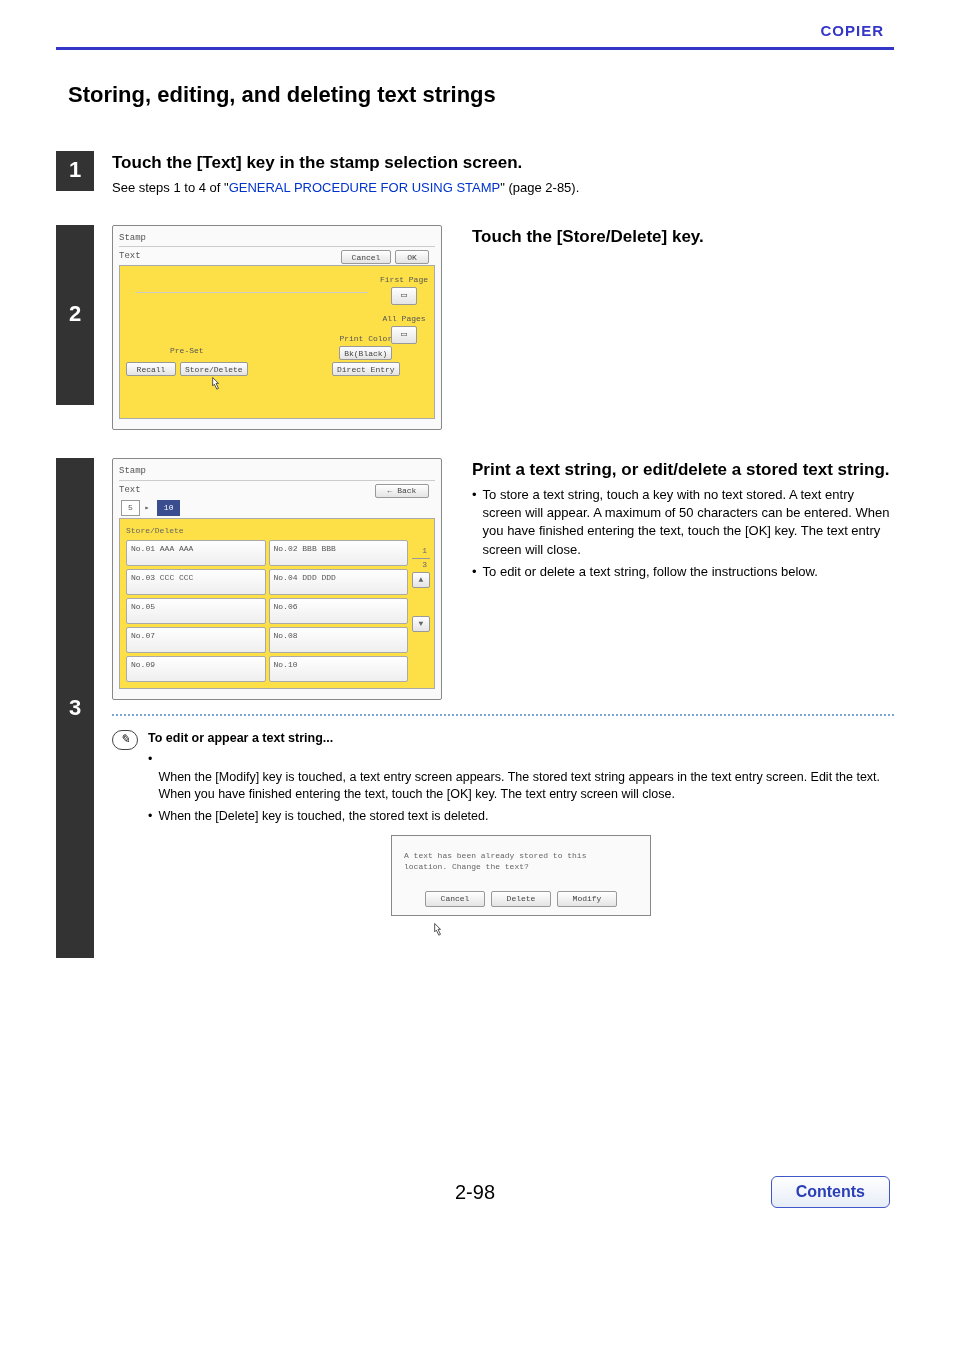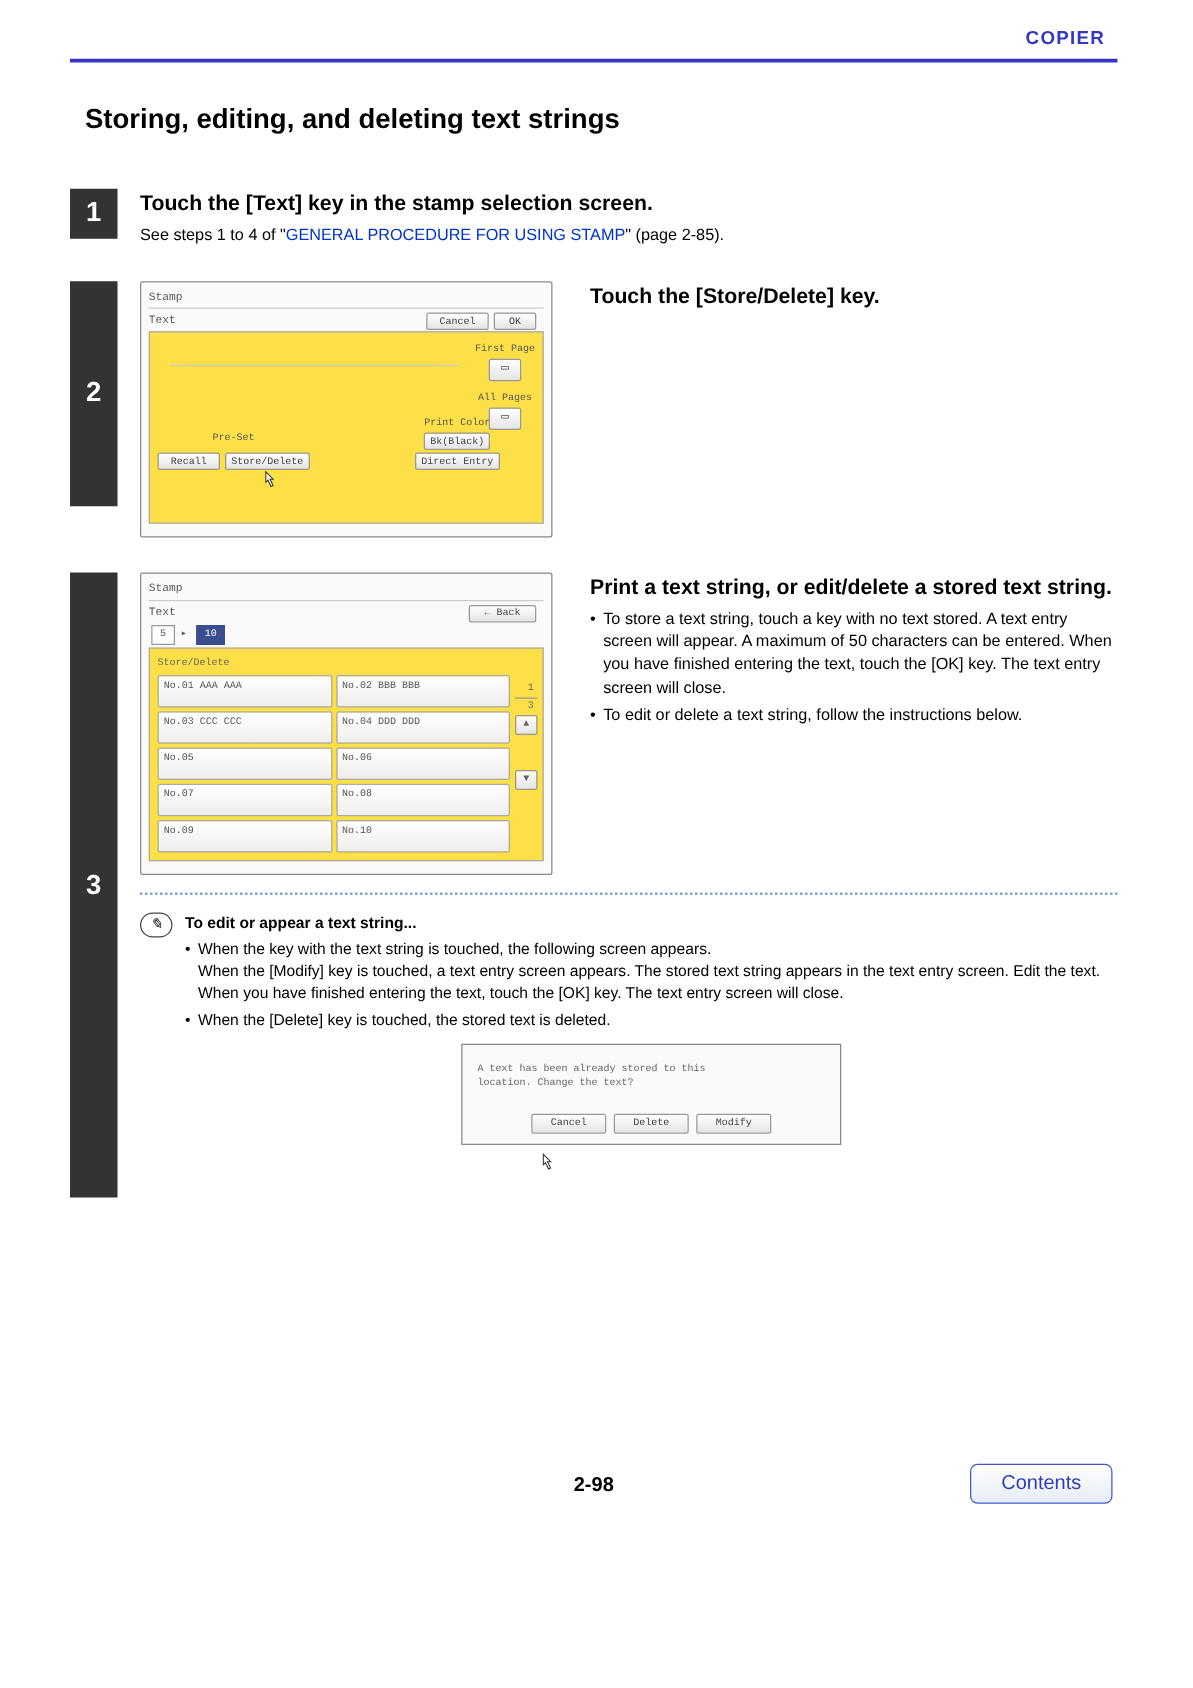--- a/index.html
+++ b/index.html
@@ -86,21 +86,21 @@
     font-style: italic;
     font-size: 12px;
     flex: 0 0 26px;
   }
   .note-body { flex:1; font-size: 12.5px; }
   .note-body b { font-weight: bold; }
   .bul { display:flex; gap:6px; margin-top:4px; }
   .bul .dot::before { content: "•"; }
   .mini-dialog {
     border: 1px solid #888;
-    width: 304px;
+    width: 260px;
     margin: 10px auto 4px auto;
     padding: 14px 12px 8px 12px;
     font-family: "Courier New", monospace;
     font-size: 8px;
     color:#666;
     background:#fafafa;
     position: relative;
   }
   .mini-dialog .dlg-btns { display:flex; gap:6px; justify-content:center; margin-top: 18px;}
   .pointer {
@@ -124,28 +124,28 @@
     height: 26px;
     color:#555;
   }
   .side-scroll {
     position:absolute;
     right:4px; top:26px;
     display:flex; flex-direction:column; gap:2px;
     font-size:8px; color:#666;
   }
   .side-scroll .sb { border:1px solid #999; width:18px; height:16px; background:linear-gradient(#fff,#e4e4e4); display:flex;align-items:center;justify-content:center; border-radius:2px;}
-  .pg-num { text-align:center; font-size: 16px; font-weight:bold; margin-top: 220px; }
+  .pg-num { text-align:center; font-size: 20px; font-weight:normal; margin-top: 220px; }
   .contents-btn {
     float: right;
     border: 1.5px solid #3f57c9;
     border-radius: 6px;
     background: linear-gradient(#fff,#e6ecf7);
     color: #2a3fb5;
-    font-weight: normal;
+    font-weight: bold;
     font-size: 16px;
     padding: 6px 24px;
     margin-top: -30px;
     margin-right: 4px;
   }
   .right-opts { position:absolute; right:6px; top:8px; text-align:center; font-size:8px; color:#555;}
   .right-opts .ic { border:1px solid #999; width:26px;height:18px; margin:2px auto 8px auto; border-radius:2px; background:linear-gradient(#fff,#e4e4e4); display:flex;align-items:center;justify-content:center; font-size:10px;}
   .preset-area { text-align:center; margin-top:40px;}
   .sd-rule { border-top: 1px solid #ccc; margin: 0 60px 6px 10px; }
   .tab-chip { display:inline-block; border:1px solid #999; font-size:8px; padding:1px 6px; margin-left:2px; background:#fff;}
@@ -287,21 +287,21 @@
 
       <hr class="dash-sep">
 
       <div class="note-row">
         <div class="note-icon">✎</div>
         <div class="note-body">
           <b>To edit or appear a text string...</b>
           <div class="bul">
               <span class="dot"></span>
             <span>
-              <span>When the key with the text string is touched, the following screen appears.</span><br>
+              <br>
               <span>When the [Modify] key is touched, a text entry screen appears. The stored text string appears in the text entry screen. Edit the text. When you have finished entering the text, touch the [OK] key. The text entry screen will close.</span>
             </span>
           </div>
           <div class="bul">
               <span class="dot"></span>
               <span>When the [Delete] key is touched, the stored text is deleted.</span>
             </div>
 
           <div class="mini-dialog">
             <div>A text has been already stored to this</div>

